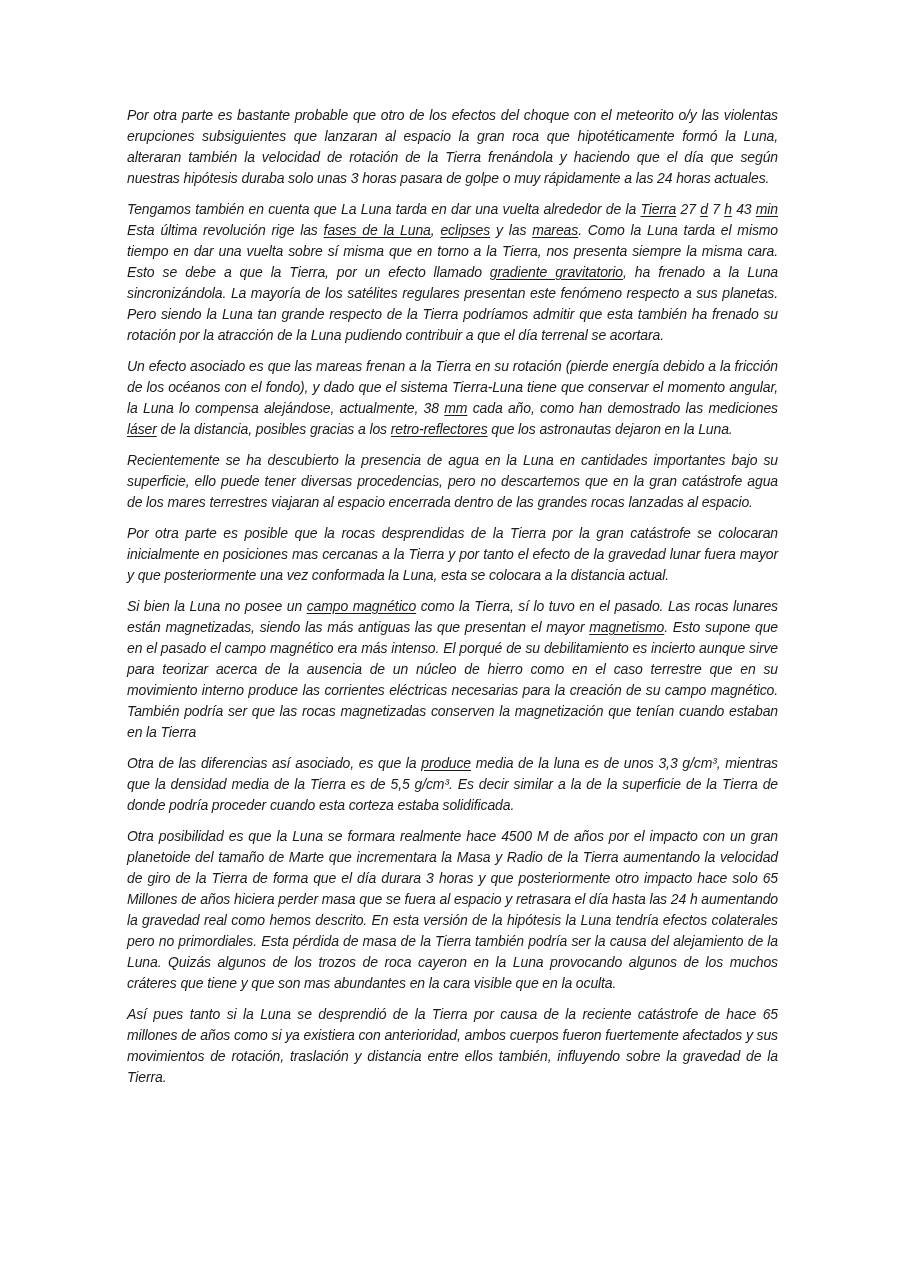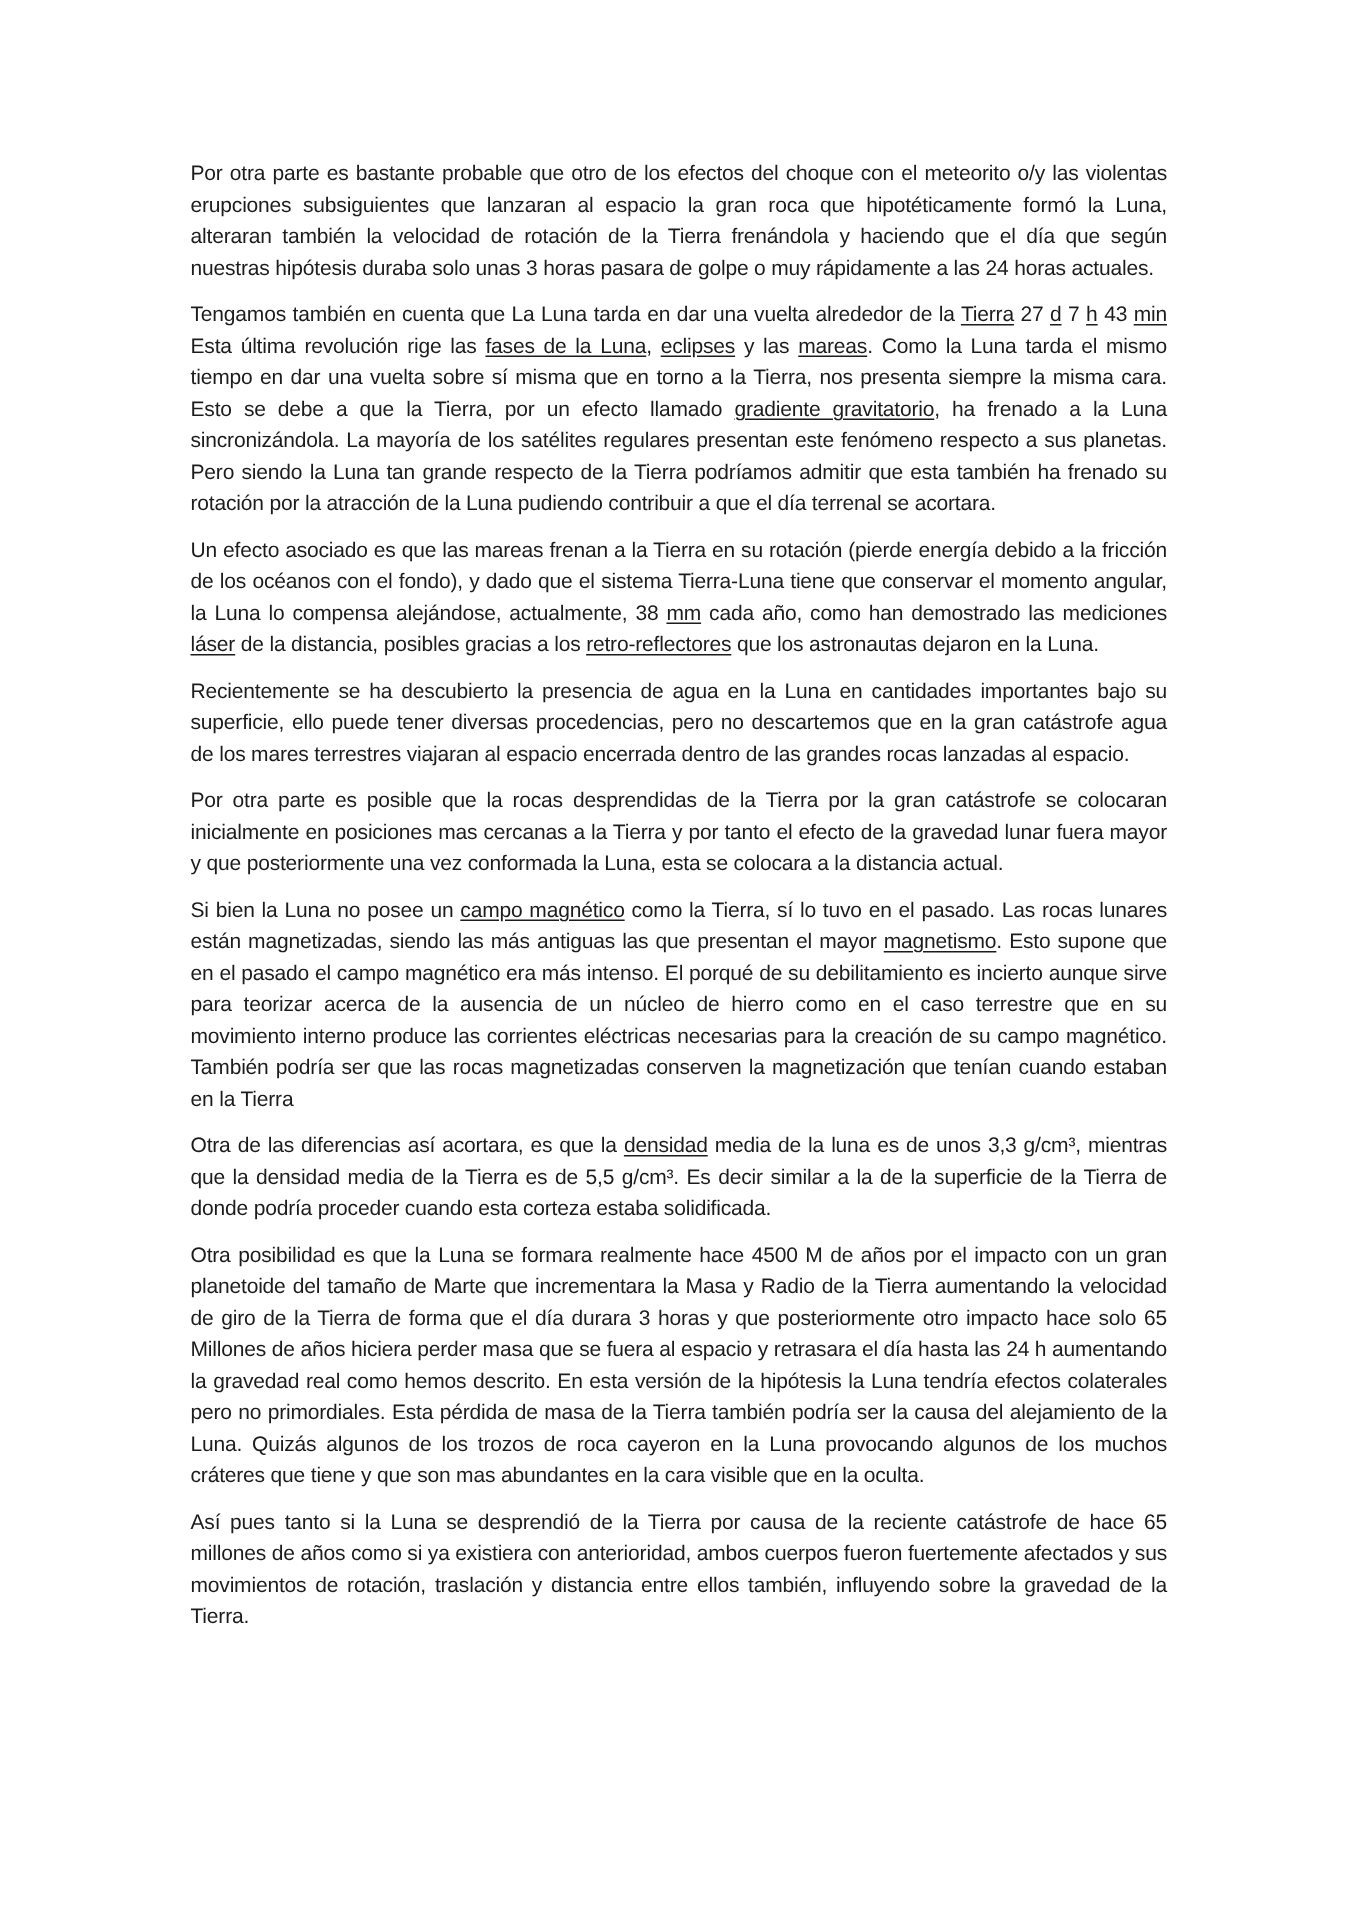--- a/index.html
+++ b/index.html
@@ -1,19 +1,19 @@
 <!DOCTYPE html>
 <html style="--text-color: #1c1c1c; --page-bg: #ffffff;"><head>
 <meta charset="utf-8">
 <style>
   :root {
     --text-color: #1c1c1c;
     --page-bg: #ffffff;
   }
-  * { box-sizing: border-box; }
+  * { box-sizing: border-box; font-style: italic; }
   html, body {
     margin: 0;
     padding: 0;
     background: var(--page-bg);
   }
   .page {
     position: relative;
     width: 905px;
     height: 1280px;
     background: var(--page-bg);
@@ -43,17 +43,17 @@
 <body>
 
 <div class="page">
   <div class="text-block" id="text-block">
       <p><span>Por otra parte es bastante probable que otro de los efectos del choque con el meteorito o/y las violentas erupciones subsiguientes que lanzaran al espacio la gran roca que hipotéticamente formó la Luna, alteraran también la velocidad de rotación de la Tierra frenándola y haciendo que el día que según nuestras hipótesis duraba solo unas 3 horas pasara de golpe o muy rápidamente a las 24 horas actuales.</span></p>
       <p><span>Tengamos también en cuenta que La Luna tarda en dar una vuelta alrededor de la </span><span class="u">Tierra</span><span> 27 </span><span class="u">d</span><span> 7 </span><span class="u">h</span><span> 43 </span><span class="u">min</span><span> Esta última revolución rige las </span><span class="u">fases de la Luna</span><span>, </span><span class="u">eclipses</span><span> y las </span><span class="u">mareas</span><span>. Como la Luna tarda el mismo tiempo en dar una vuelta sobre sí misma que en torno a la Tierra, nos presenta siempre la misma cara. Esto se debe a que la Tierra, por un efecto llamado </span><span class="u">gradiente gravitatorio</span><span>, ha frenado a la Luna sincronizándola. La mayoría de los satélites regulares presentan este fenómeno respecto a sus planetas. Pero siendo la Luna tan grande respecto de la Tierra podríamos admitir que esta también ha frenado su rotación por la atracción de la Luna pudiendo contribuir a que el día terrenal se acortara.</span></p>
       <p><span>Un efecto asociado es que las mareas frenan a la Tierra en su rotación (pierde energía debido a la fricción de los océanos con el fondo), y dado que el sistema Tierra-Luna tiene que conservar el momento angular, la Luna lo compensa alejándose, actualmente, 38 </span><span class="u">mm</span><span> cada año, como han demostrado las mediciones </span><span class="u">láser</span><span> de la distancia, posibles gracias a los </span><span class="u">retro-reflectores</span><span> que los astronautas dejaron en la Luna.</span></p>
       <p><span>Recientemente se ha descubierto la presencia de agua en la Luna en cantidades importantes bajo su superficie, ello puede tener diversas procedencias, pero no descartemos que en la gran catástrofe agua de los mares terrestres viajaran al espacio encerrada dentro de las grandes rocas lanzadas al espacio.</span></p>
       <p><span>Por otra parte es posible que la rocas desprendidas de la Tierra por la gran catástrofe se colocaran inicialmente en posiciones mas cercanas a la Tierra y por tanto el efecto de la gravedad lunar fuera mayor y que posteriormente una vez conformada la Luna, esta se colocara a la distancia actual.</span></p>
       <p><span>Si bien la Luna no posee un </span><span class="u">campo magnético</span><span> como la Tierra, sí lo tuvo en el pasado. Las rocas lunares están magnetizadas, siendo las más antiguas las que presentan el mayor </span><span class="u">magnetismo</span><span>. Esto supone que en el pasado el campo magnético era más intenso. El porqué de su debilitamiento es incierto aunque sirve para teorizar acerca de la ausencia de un núcleo de hierro como en el caso terrestre que en su movimiento interno produce las corrientes eléctricas necesarias para la creación de su campo magnético. También podría ser que las rocas magnetizadas conserven la magnetización que tenían cuando estaban en la Tierra</span></p>
-      <p><span>Otra de las diferencias así acortara, es que la </span><span class="u">densidad</span><span> media de la luna es de unos 3,3 g/cm³, mientras que la densidad media de la Tierra es de 5,5 g/cm³. Es decir similar a la de la superficie de la Tierra de donde podría proceder cuando esta corteza estaba solidificada.</span></p>
+      <p><span>Otra de las diferencias así asociado, es que la </span><span class="u">produce</span><span> media de la luna es de unos 3,3 g/cm³, mientras que la densidad media de la Tierra es de 5,5 g/cm³. Es decir similar a la de la superficie de la Tierra de donde podría proceder cuando esta corteza estaba solidificada.</span></p>
       <p><span>Otra posibilidad es que la Luna se formara realmente hace 4500 M de años por el impacto con un gran planetoide del tamaño de Marte que incrementara la Masa y Radio de la Tierra aumentando la velocidad de giro de la Tierra de forma que el día durara 3 horas y que posteriormente otro impacto hace solo 65 Millones de años hiciera perder masa que se fuera al espacio y retrasara el día hasta las 24 h aumentando la gravedad real como hemos descrito. En esta versión de la hipótesis la Luna tendría efectos colaterales pero no primordiales. Esta pérdida de masa de la Tierra también podría ser la causa del alejamiento de la Luna. Quizás algunos de los trozos de roca cayeron en la Luna provocando algunos de los muchos cráteres que tiene y que son mas abundantes en la cara visible que en la oculta.</span></p>
       <p><span>Así pues tanto si la Luna se desprendió de la Tierra por causa de la reciente catástrofe de hace 65 millones de años como si ya existiera con anterioridad, ambos cuerpos fueron fuertemente afectados y sus movimientos de rotación, traslación y distancia entre ellos también, influyendo sobre la gravedad de la Tierra.</span></p>
     </div>
 </div>
 
 </body></html>

